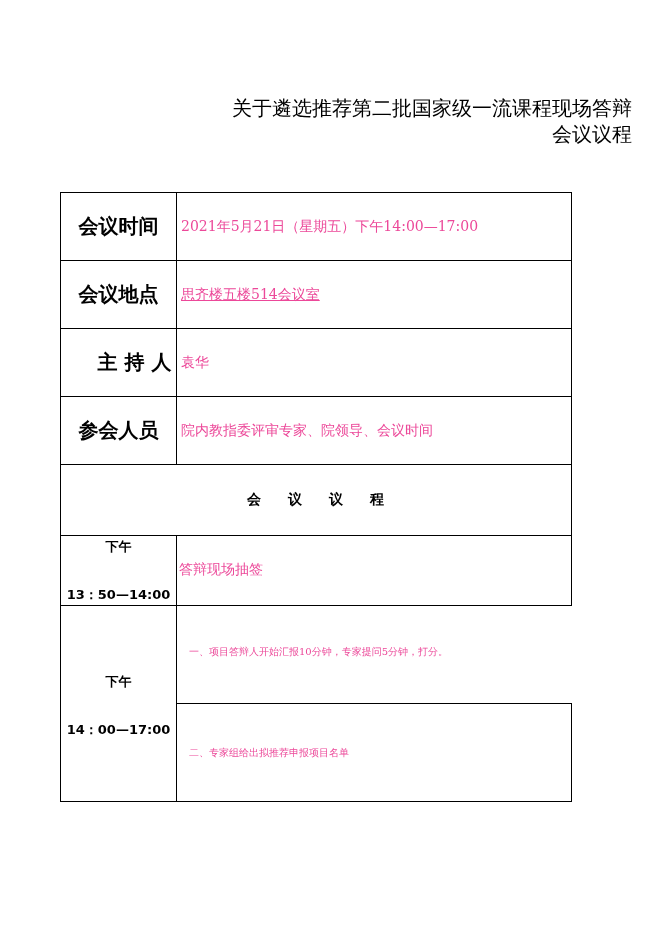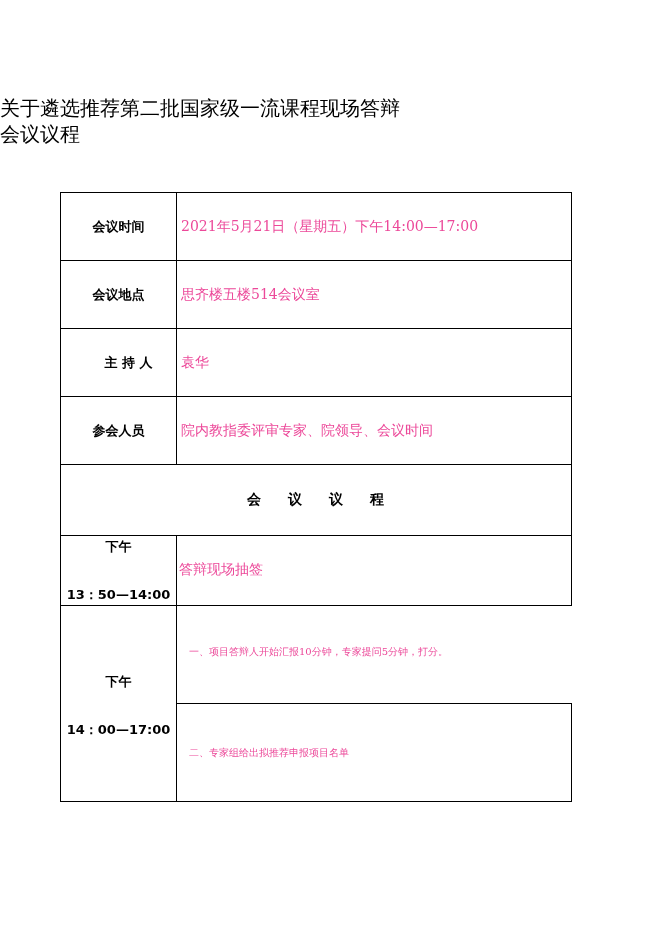--- a/index.html
+++ b/index.html
@@ -1,23 +1,23 @@
 <!DOCTYPE html>
 <html><head>
 <meta charset="utf-8">
 <style>
   html, body { margin:0; padding:0; background:#ffffff; }
   body { width:662px; height:936px; position:relative; overflow:hidden;
          font-family:"DejaVu Serif","Liberation Serif",serif; color:#000; }
-  .title { position:absolute; left:0; width:632px; text-align:left;
+  .title { position:absolute; left:0; width:632px; text-align:right;
            font-family:"DejaVu Sans","Liberation Sans",sans-serif; font-size:20px; line-height:28px; }
   .t1 { top:94px; }
   .t2 { top:120px; }
   .cell { position:absolute; box-sizing:border-box; }
-  .label { font-family:"DejaVu Sans","Liberation Sans",sans-serif; font-weight:bold; font-size:13px;
+  .label { font-family:"DejaVu Sans","Liberation Sans",sans-serif; font-weight:bold; font-size:20px;
            display:flex; align-items:center; justify-content:center; text-align:center; }
   .value { font-size:14px; display:flex; align-items:center; padding-left:4px; color:#ec4899; white-space:nowrap; }
   .hl { position:absolute; height:1px; background:#000; }
   .vl { position:absolute; width:1px; background:#000; }
   .agenda-head { font-family:"DejaVu Sans","Liberation Sans",sans-serif; font-weight:bold; font-size:14px;
                  display:flex; align-items:center; justify-content:center; letter-spacing:1px; }
   .agenda-head span { margin:0 13px; }
   .timecell { font-family:"DejaVu Sans","Liberation Sans",sans-serif; font-weight:bold; font-size:13px;
               display:flex; flex-direction:column; align-items:center; justify-content:center; line-height:20px;gap:28px; }
   .item { font-size:10px; display:flex; align-items:center; padding-left:12px; color:#ec4899; white-space:nowrap; overflow:visible; }
@@ -43,23 +43,23 @@
   <div class="vl" style="left:60px; top:192px; height:610px;"></div>
   <div class="vl" style="left:176px; top:192px; height:272px;"></div>
   <div class="vl" style="left:176px; top:535px; height:266px;"></div>
   <div class="vl" style="left:571px; top:192px; height:414px;"></div>
   <div class="vl" style="left:571px; top:703px; height:99px;"></div>
 
   <div class="cell label" style="left:61px; top:193px; width:115px; height:67px;">会议时间</div>
   <div class="cell value" style="left:177px; top:193px; width:394px; height:67px;">2021年5月21日（星期五）下午14:00—17:00</div>
 
   <div class="cell label" style="left:61px; top:261px; width:115px; height:67px;">会议地点</div>
-  <div class="cell value" style="left:177px; top:261px; width:394px; height:67px;">思齐楼五楼514会议室</div>
+  <div class="cell value" style="left:177px; top:261px; width:394px; height:67px;text-decoration:underline;">思齐楼五楼514会议室</div>
 
-  <div class="cell label" style="left:71px; top:329px; width:115px; height:67px;">主 持 人</div>
+  <div class="cell label" style="left:77px; top:329px; width:115px; height:67px;">主 持 人</div>
   <div class="cell value" style="left:177px; top:329px; width:394px; height:67px;">袁华</div>
 
   <div class="cell label" style="left:61px; top:397px; width:115px; height:67px;">参会人员</div>
   <div class="cell value" style="left:177px; top:397px; width:394px; height:67px;">院内教指委评审专家、院领导、会议时间</div>
 
   <div class="cell agenda-head" style="left:61px; top:465px; width:510px; height:70px;">
     <span>会</span>
     <span>议</span>
     <span>议</span>
     <span>程</span>

